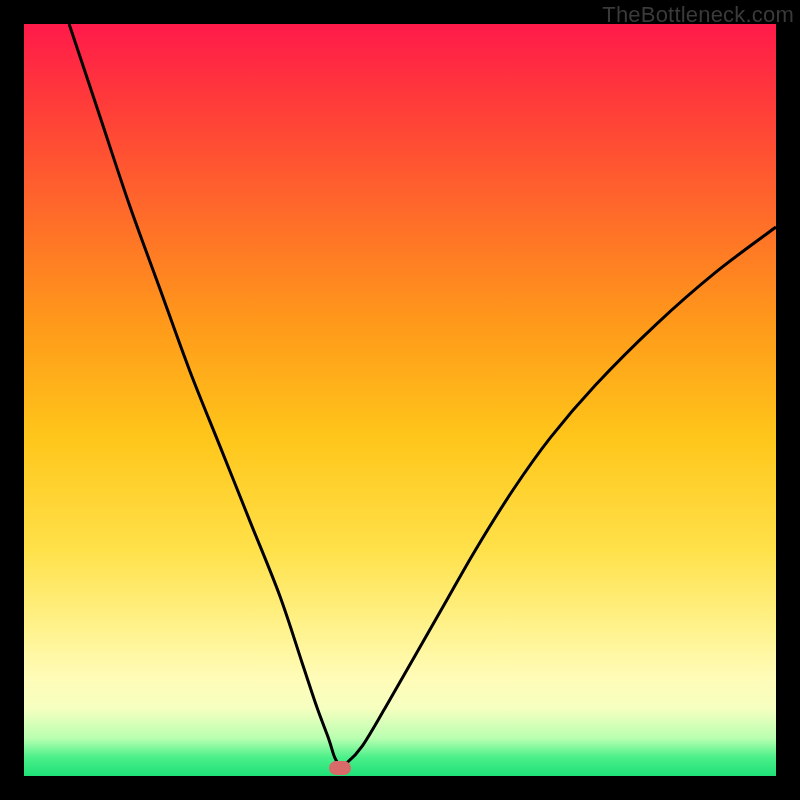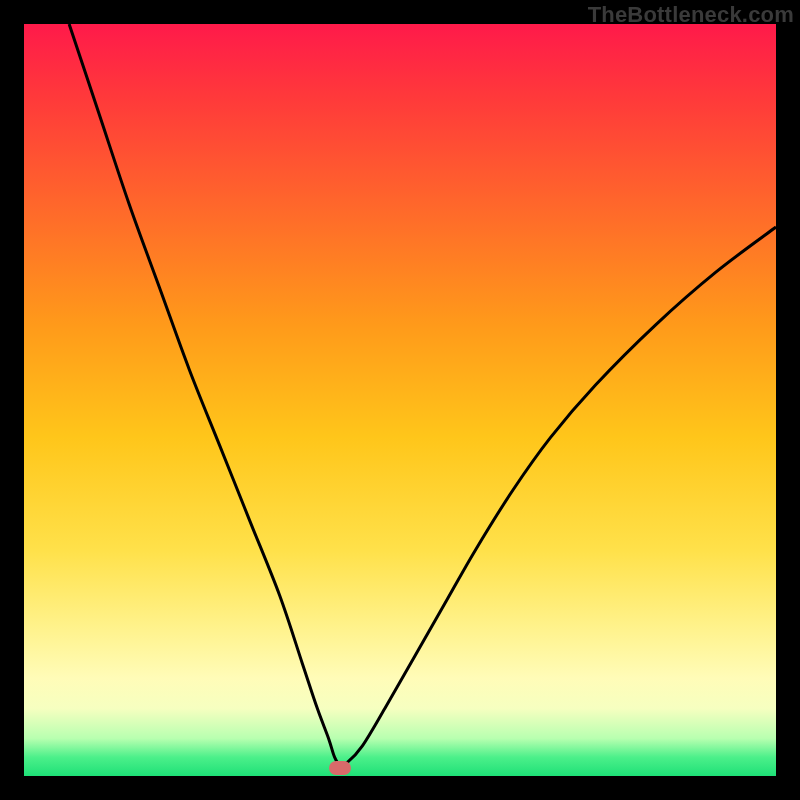--- a/index.html
+++ b/index.html
@@ -47,21 +47,21 @@
     width: 752px;
     height: 752px;
   }
   .watermark {
     position: absolute;
     top: 2px;
     right: 6px;
     color: #3a3a3a;
     font-size: 22px;
     letter-spacing: 0.2px;
-    font-weight: 700;
+    font-weight: 400;
     user-select: none;
   }
   .marker {
     position: absolute;
     width: 22px;
     height: 14px;
     background: #d96a6a;
     border-radius: 7px;
   }
 </style>

